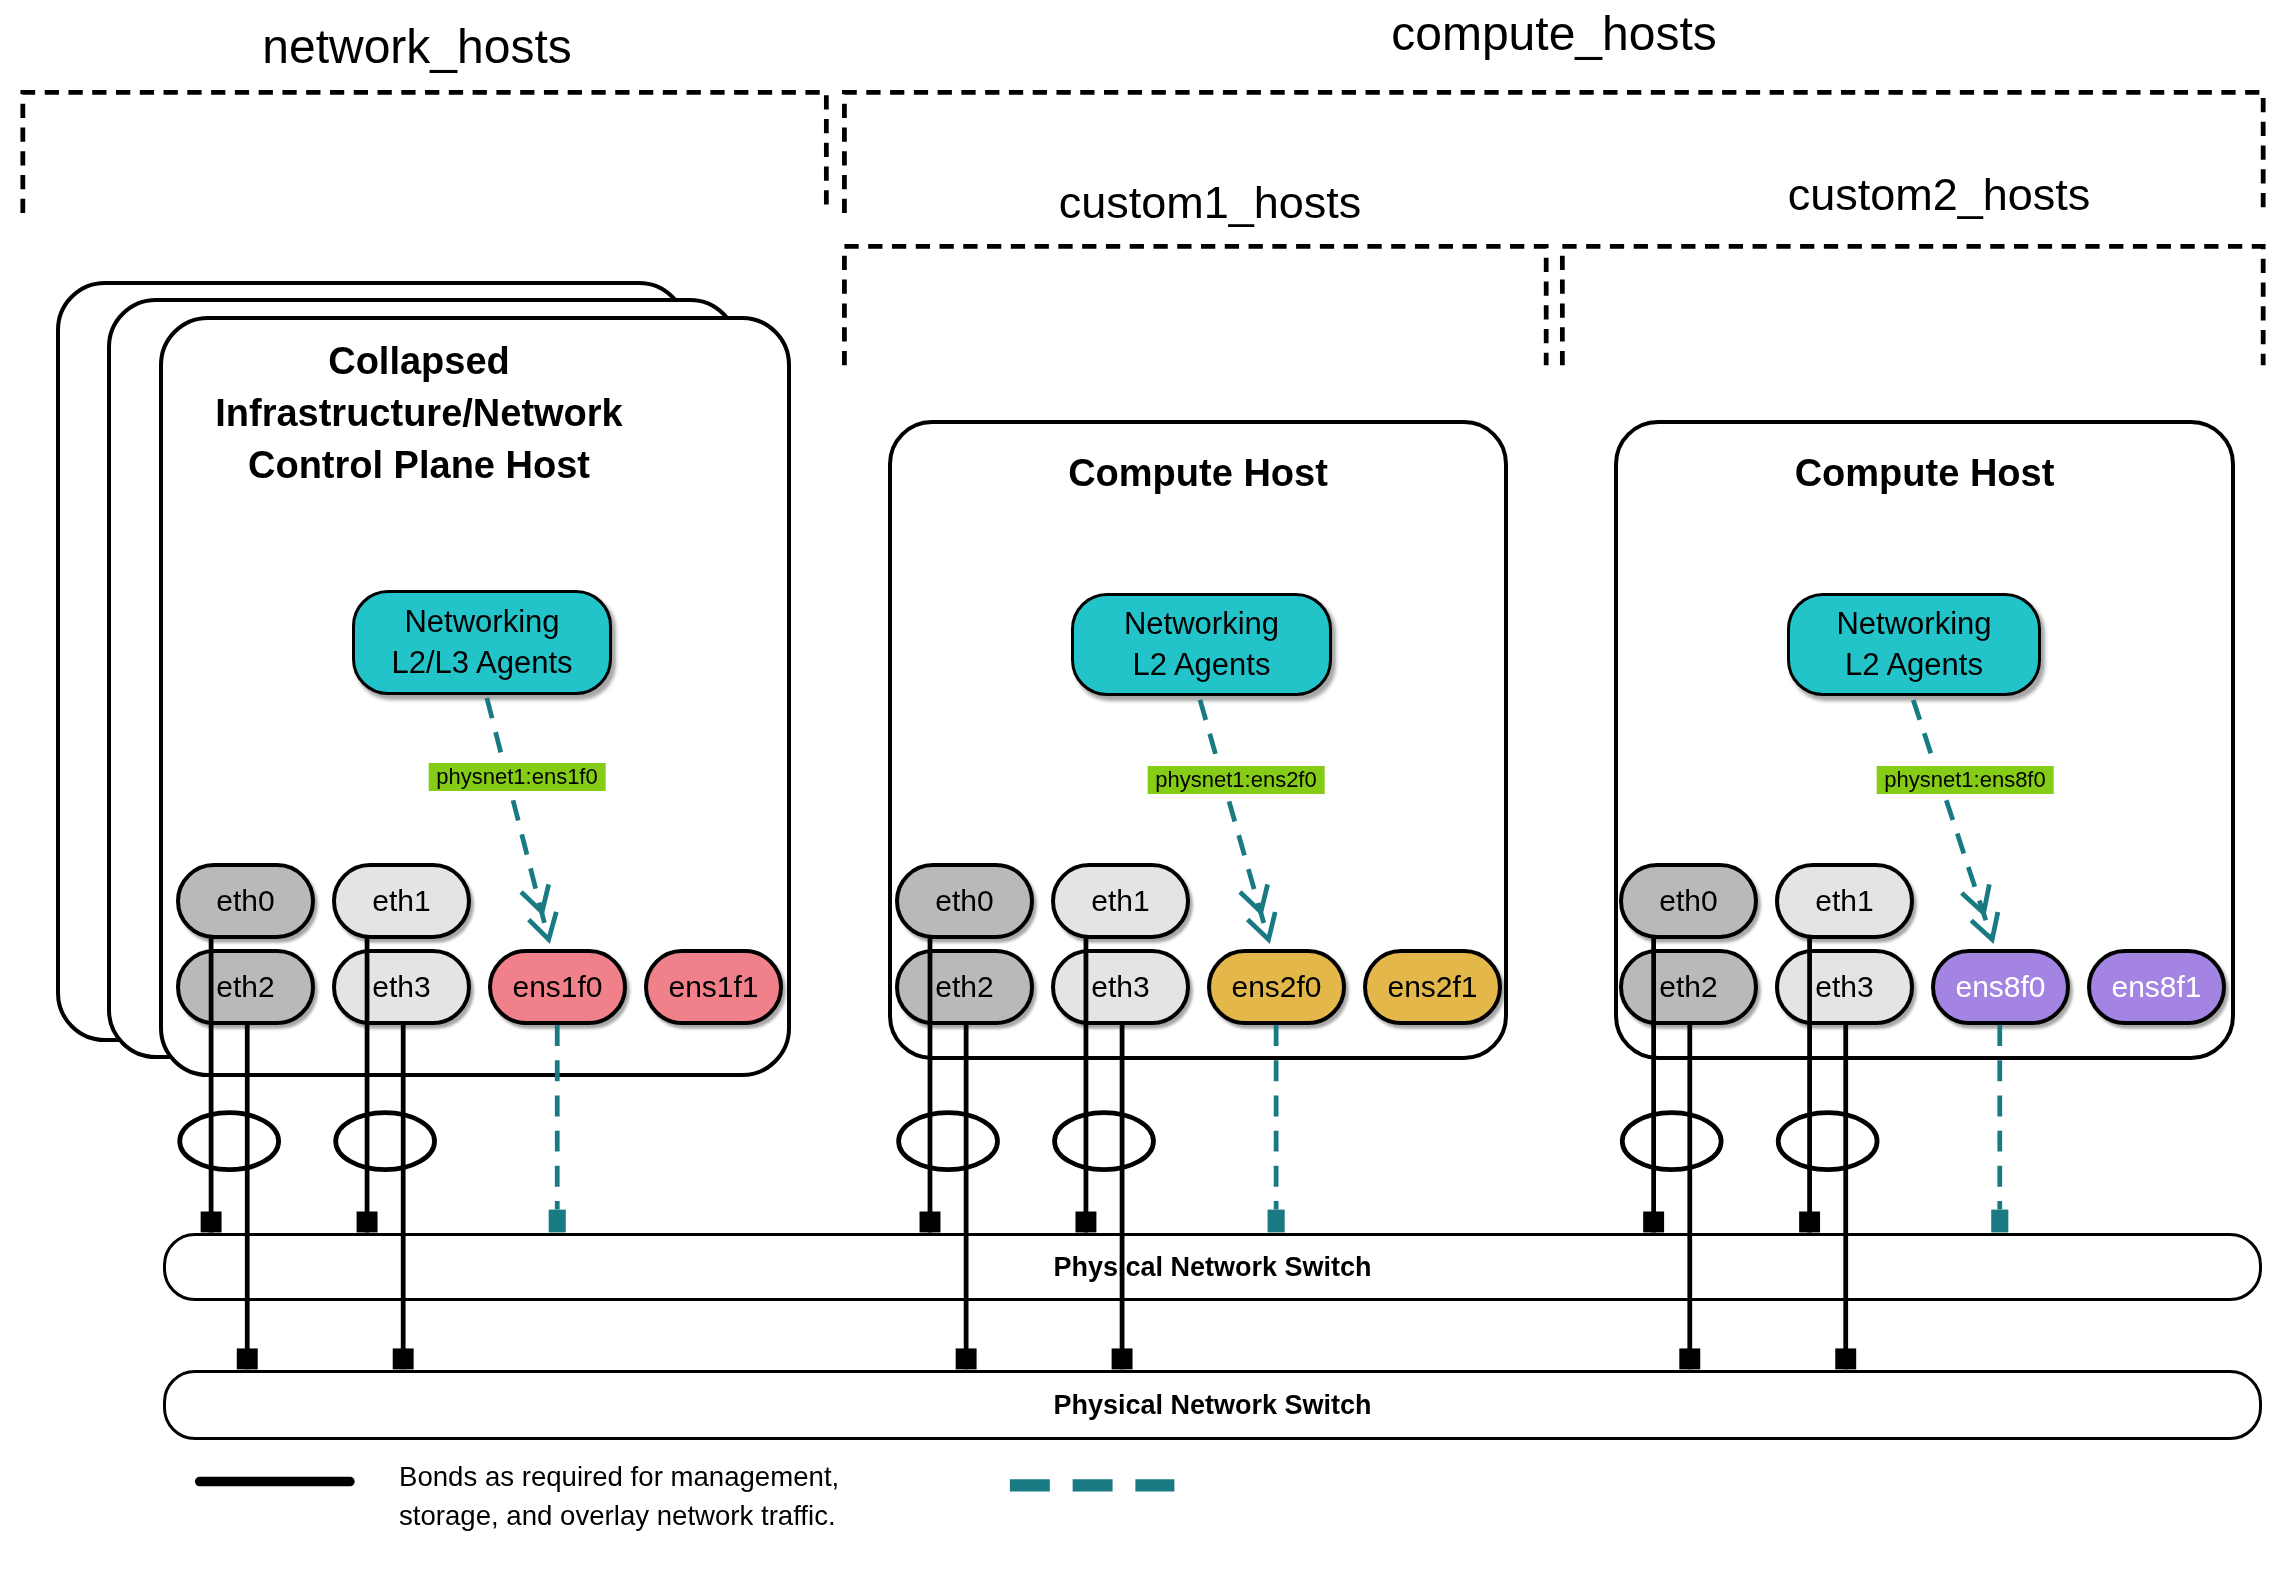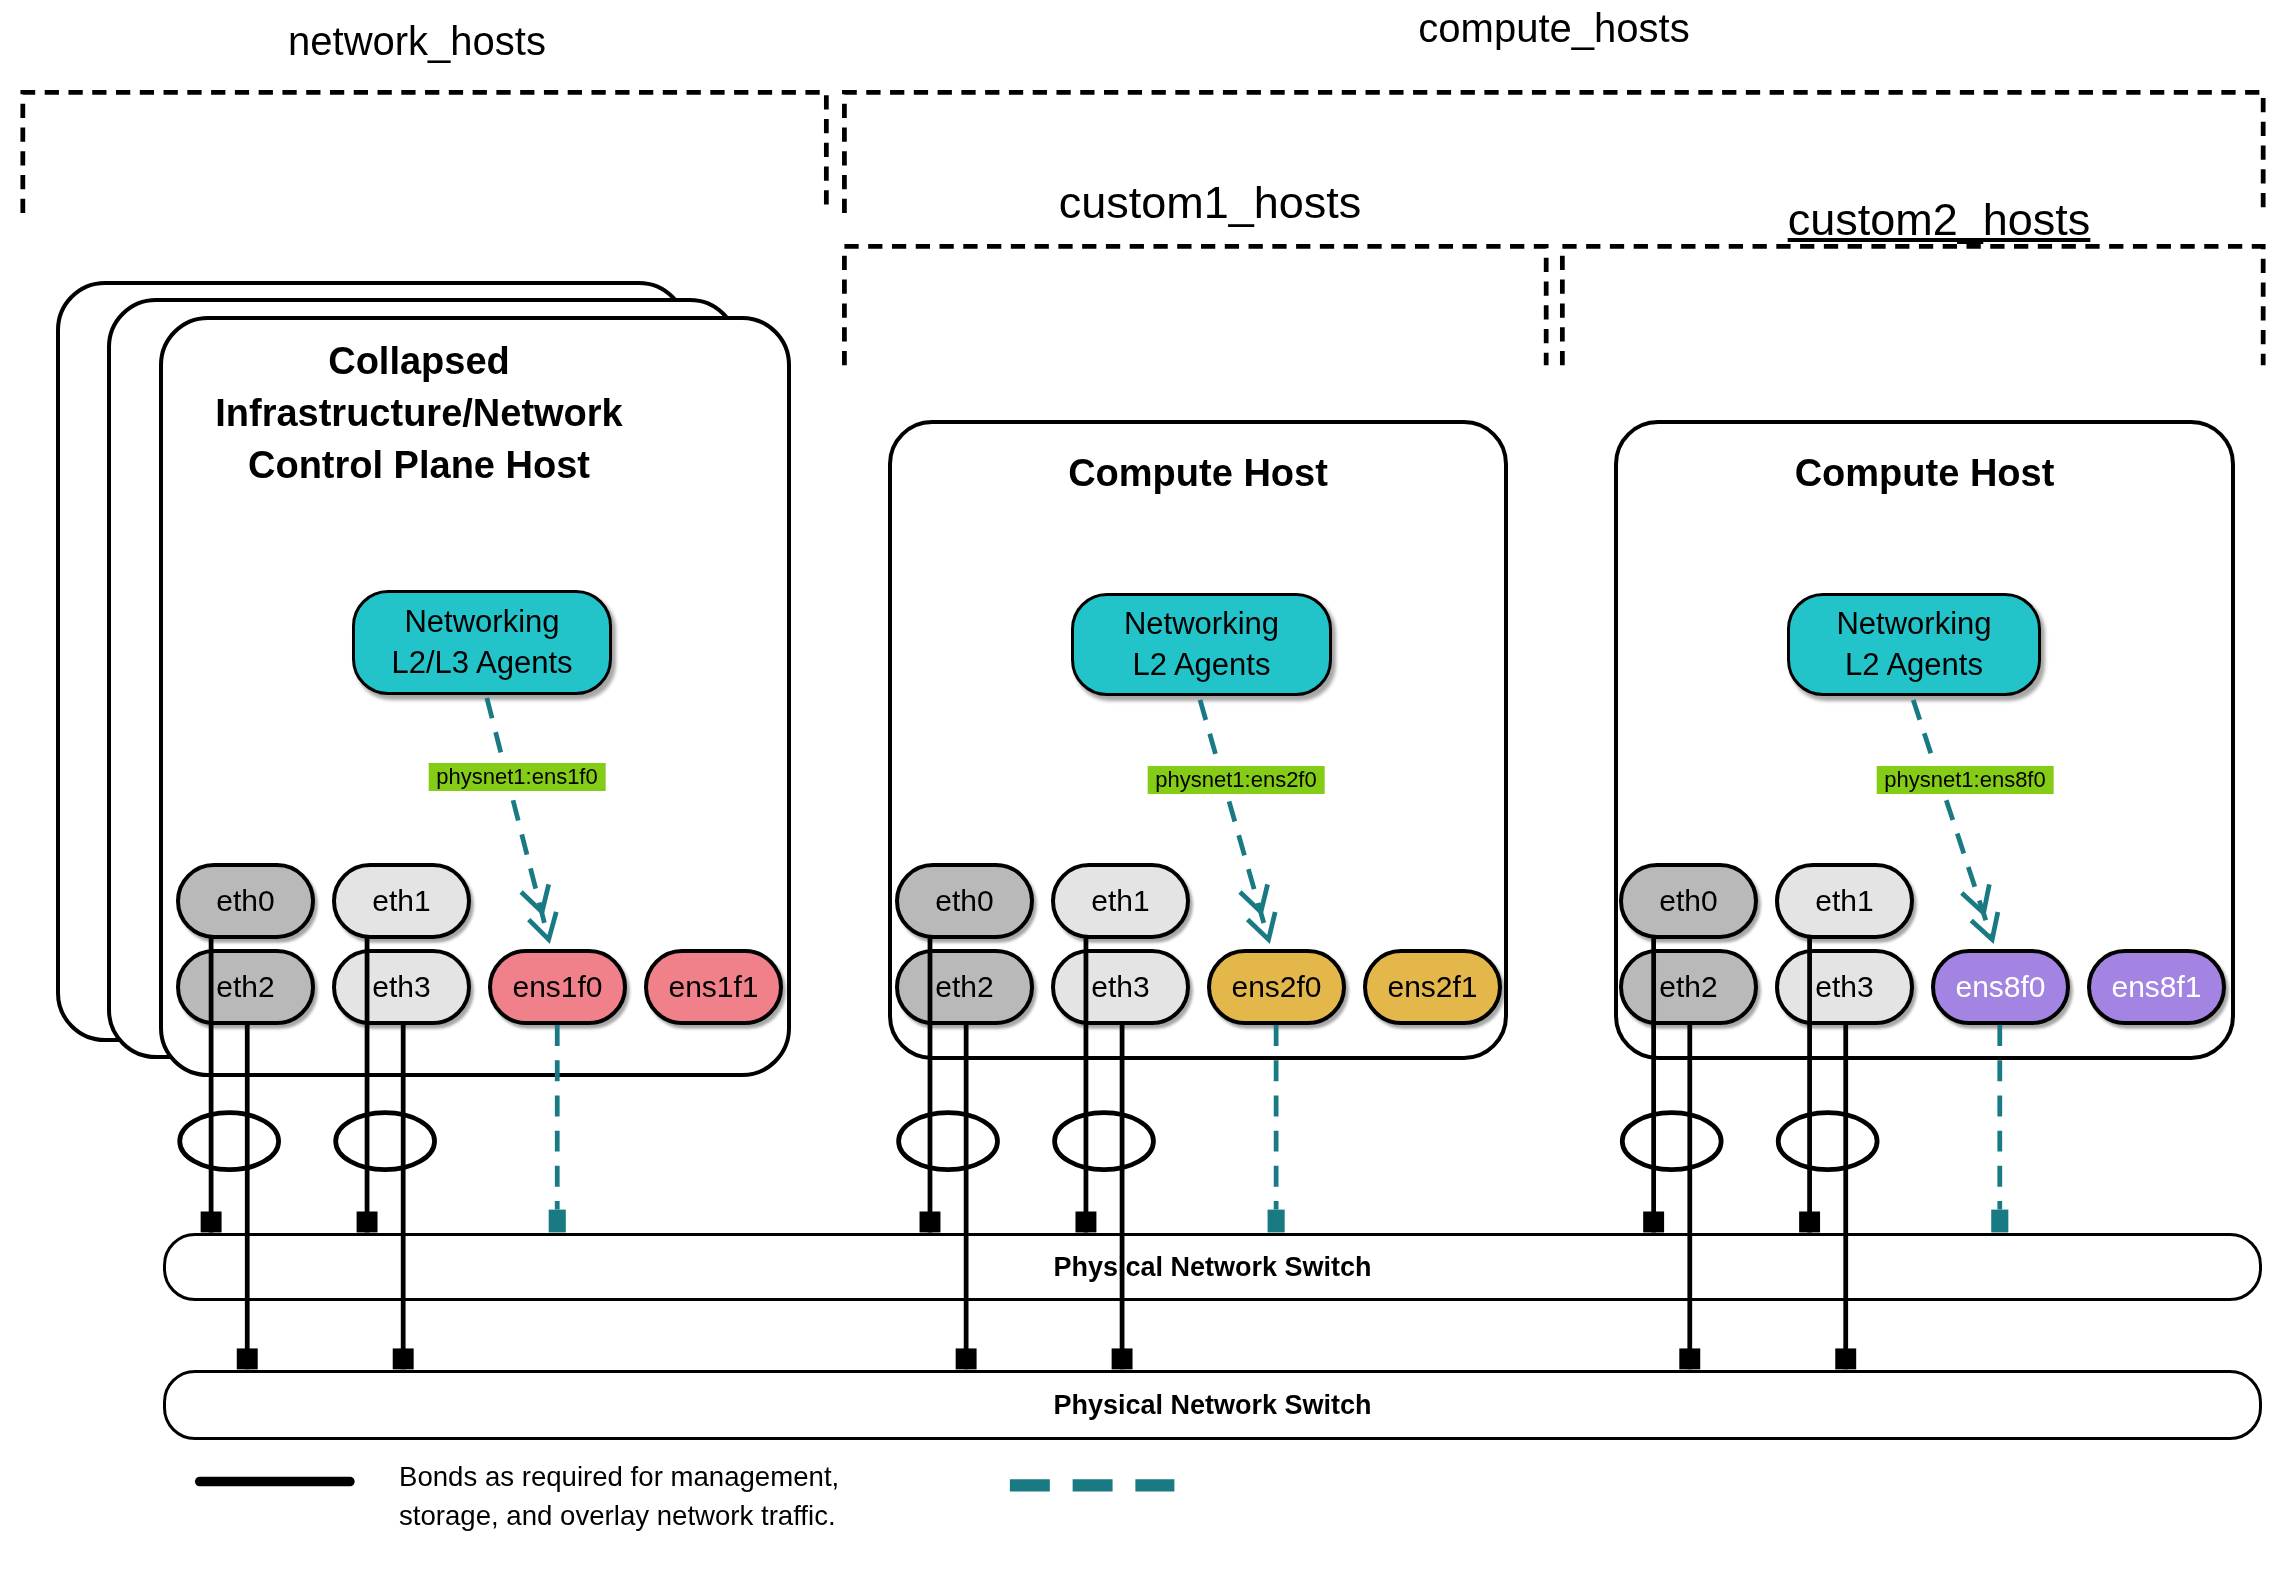--- a/index.html
+++ b/index.html
@@ -17,21 +17,21 @@
         display:flex;align-items:center;justify-content:center;font-size:30px;z-index:1;
         box-sizing:border-box;box-shadow:2.9px 3.8px 2.9px rgba(0,0,0,.35);}
   .gray-d{background:var(--gray_dark);}
   .gray-l{background:var(--gray_light);}
   .pink{background:var(--pink);}
   .gold{background:var(--gold);}
   .purple{background:var(--purple);color:#fff;}
   .switch{position:absolute;background:#fff;border:3.8px solid #000;border-radius:32px;
           display:flex;align-items:center;justify-content:center;
           font-weight:bold;font-size:27px;box-sizing:border-box;z-index:0;}
-  .group-title{position:absolute;font-size:40px;transform:translateX(-50%);white-space:nowrap;z-index:3;}
+  .group-title{position:absolute;font-size:48px;transform:translateX(-50%);white-space:nowrap;z-index:3;}
   .group-title.small{font-size:45px;}
   .physnet{position:absolute;transform:translateX(-50%);font-size:22px;background:#84cc16;
            padding:1px 7.6px;white-space:nowrap;z-index:3;}
   .legend-text{position:absolute;font-size:27.6px;line-height:39px;z-index:3;margin-top:15px;}
   #overlay{position:absolute;left:0;top:0;z-index:2;pointer-events:none;}
   .bracket{fill:none;stroke:#000;stroke-width:5;stroke-dasharray:15 10;}
   .bond{stroke:#000;stroke-width:5;}
   .bond-ellipse{fill:none;stroke:#000;stroke-width:5;}
   .sq{fill:#000;}
   .teal-sq{fill:var(--teal_dark);}
@@ -41,21 +41,21 @@
   .legend-dash{stroke:var(--teal_dark);stroke-width:13;stroke-dasharray:42 24;}
 </style>
 </head>
 <body>
 
 <div id="canvas">
 
   <div class="group-title" style="left:417px;top:19px;">network_hosts</div>
   <div class="group-title" style="left:1554px;top:5.7px;">compute_hosts</div>
   <div class="group-title small" style="left:1210px;top:177px;">custom1_hosts</div>
-  <div class="group-title small" style="left:1939px;top:194px;text-decoration:underline;">custom2_hosts</div>
+  <div class="group-title small" style="left:1939px;top:169px;">custom2_hosts</div>
 
   <div class="card stack-card" style="left:56px;top:281px;width:632px;height:761px;"></div>
   <div class="card stack-card" style="left:107px;top:298px;width:632px;height:761px;"></div>
   <div class="card stack-card" style="left:159px;top:316px;width:632px;height:761px;"></div>
 
   <div class="card host-card" style="left:888px;top:420px;width:620px;height:640px;"></div>
   <div class="card host-card" style="left:1614px;top:420px;width:621px;height:640px;"></div>
 
   <div class="host-title" style="left:159px;top:335px;width:520px;">
     <div>Collapsed</div>

